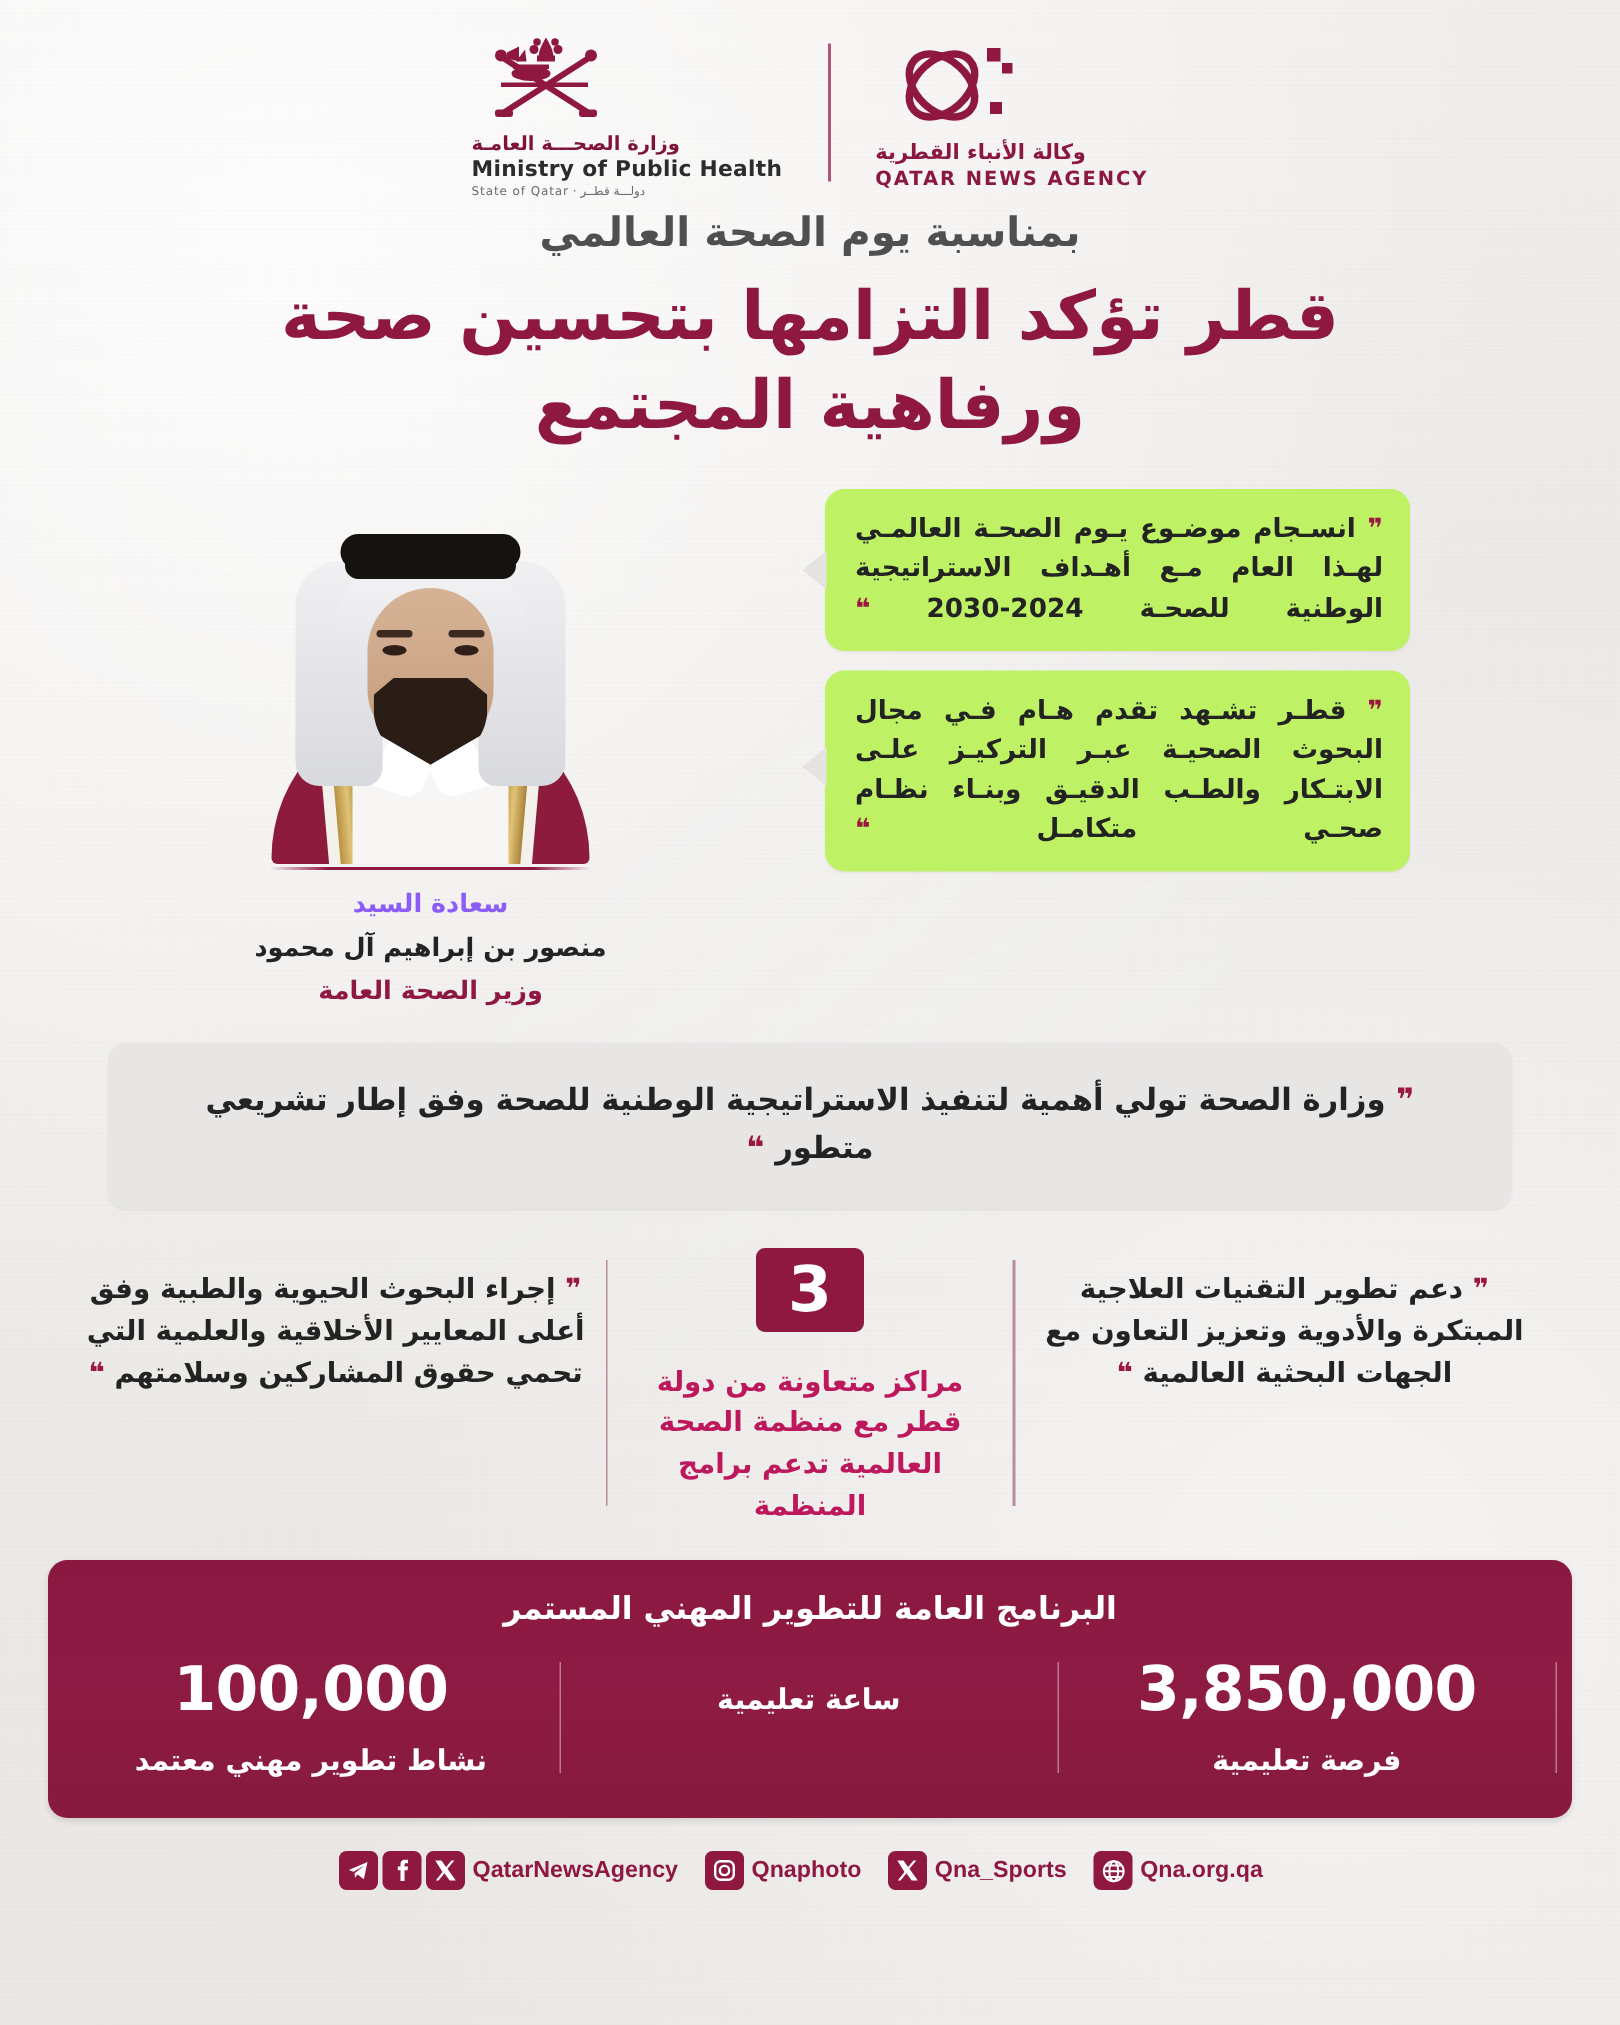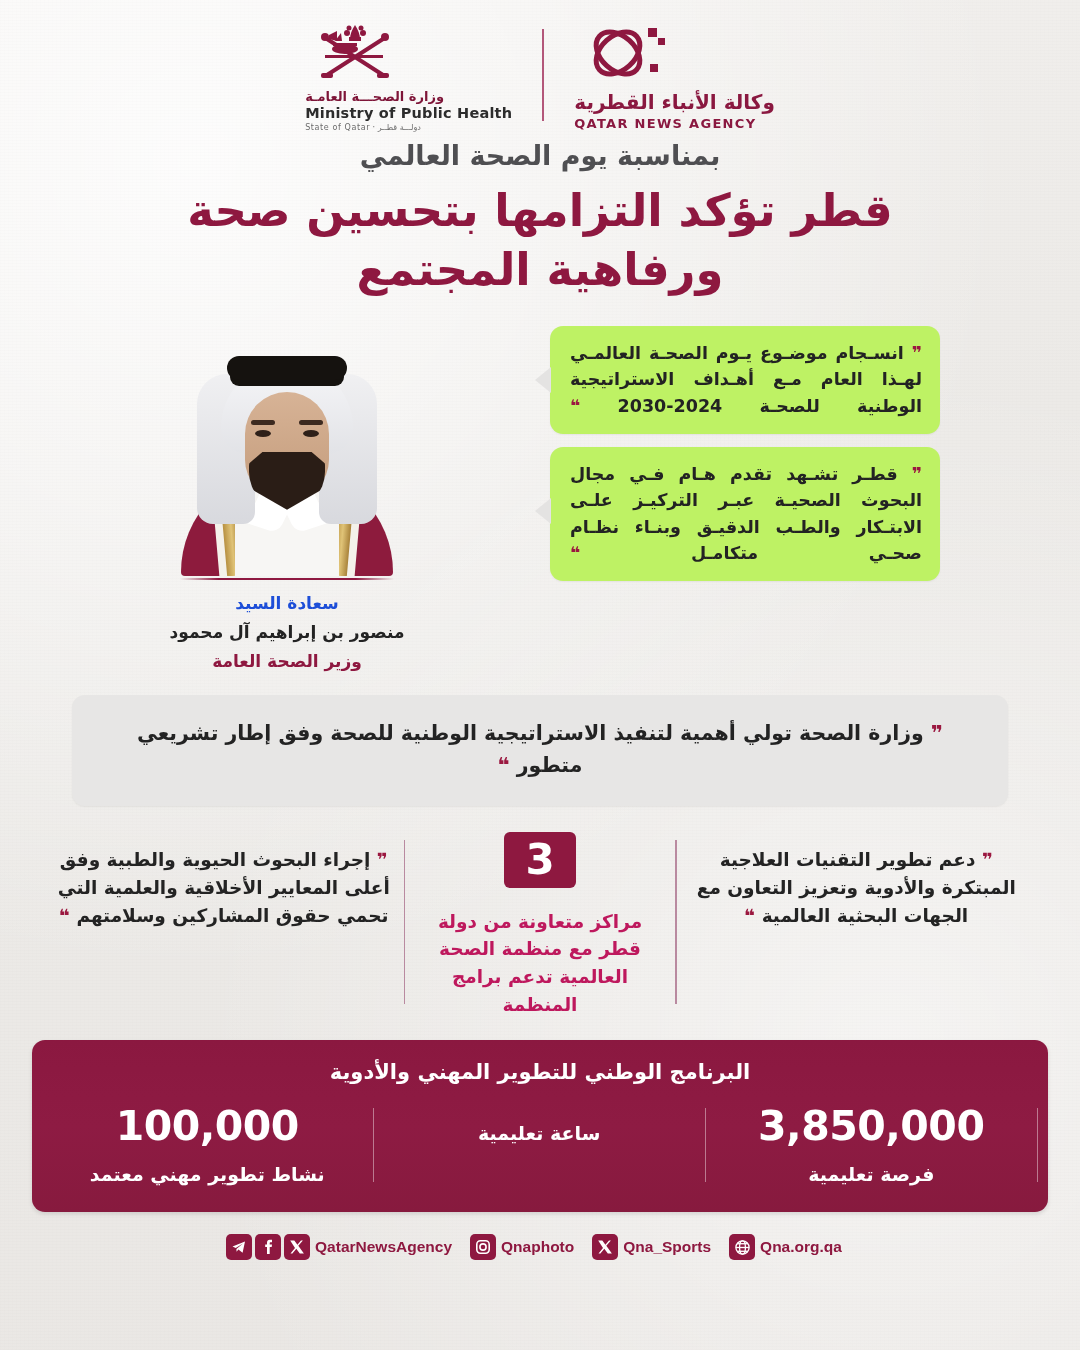--- a/index.html
+++ b/index.html
@@ -56,21 +56,21 @@
   .mophl-txt-ar {
     font-size: 13px; color: #7e1538; font-weight: 700; letter-spacing: .5px;
     margin-top: 2px;
   }
   .mophl-txt-en {
     font-size: 14.5px; color: #2c2c2c; font-weight: 700; letter-spacing: .2px;
     margin-top: 1px;
   }
   .mophl-txt-sub { font-size: 8px; color: #6b6b6b; margin-top: 2px; letter-spacing: .6px; }
 
-  .qna-txt-ar { font-size: 20px; color: #8a1840; font-weight: 700; margin-top: 4px; }
+  .qna-txt-ar { font-size: 14px; color: #8a1840; font-weight: 700; margin-top: 4px; }
   .qna-txt-en { font-size: 13px; color: #8a1840; font-weight: 700; letter-spacing: 1.3px; margin-top: 2px; }
 
   
   .kicker {
     text-align: center;
     font-size: 27px;
     font-weight: 700;
     color: #4f4f52;
     margin-top: 12px;
     letter-spacing: .2px;
@@ -204,21 +204,21 @@
     background: #15120f;
     border-radius: 16px;
     box-shadow: 0 9px 0 -3px #15120f;
   }
 
   .portrait-rule {
     width: 214px; height: 2px; margin-top: 2px;
     background: linear-gradient(90deg, rgba(142,24,64,0) 0%, #8e1840 18%, #8e1840 82%, rgba(142,24,64,0) 100%);
   }
 
-  .person-title { font-size: 17px; font-weight: 700; color: #1d4ed8; margin-top: 13px; }
+  .person-title { font-size: 17px; font-weight: 700; color: #8b5cf6; margin-top: 13px; }
   .person-name  { font-size: 17px; font-weight: 700; color: #232323; margin-top: 9px; }
   .person-role  { font-size: 17px; font-weight: 700; color: #8e1840; margin-top: 9px; }
 
   
   .wide-quote {
     margin: 24px 72px 0 72px;
     background: #e7e6e5;
     border-radius: 13px;
     padding: 22px 40px 24px 40px;
     text-align: center;
@@ -440,21 +440,21 @@
       <div class="col-text">
         <span class="qm">❞</span>
         <span>إجراء البحوث الحيوية والطبية وفق أعلى المعايير الأخلاقية والعلمية التي تحمي حقوق المشاركين وسلامتهم</span>
         <span class="qm">❝</span>
       </div>
     </div>
 
   </div>
 
   <div class="stats">
-    <div class="stats-title">البرنامج الوطني للتطوير المهني والأدوية</div>
+    <div class="stats-title">البرنامج العامة للتطوير المهني المستمر</div>
     <div class="stats-row">
 
       <div class="sdiv"></div>
 
       <div class="stat">
         <div class="stat-num">3,850,000</div>
         <div class="stat-lbl">فرصة تعليمية</div>
       </div>
       <div class="sdiv"></div>
 

